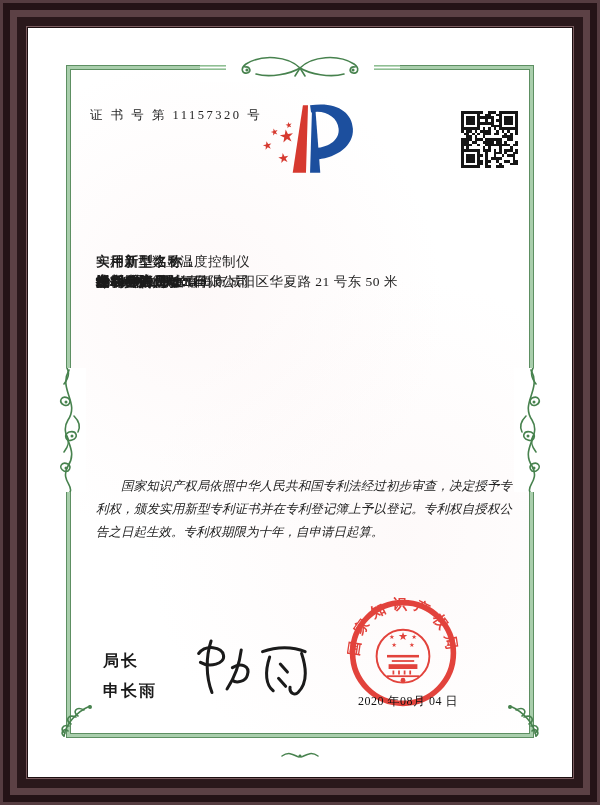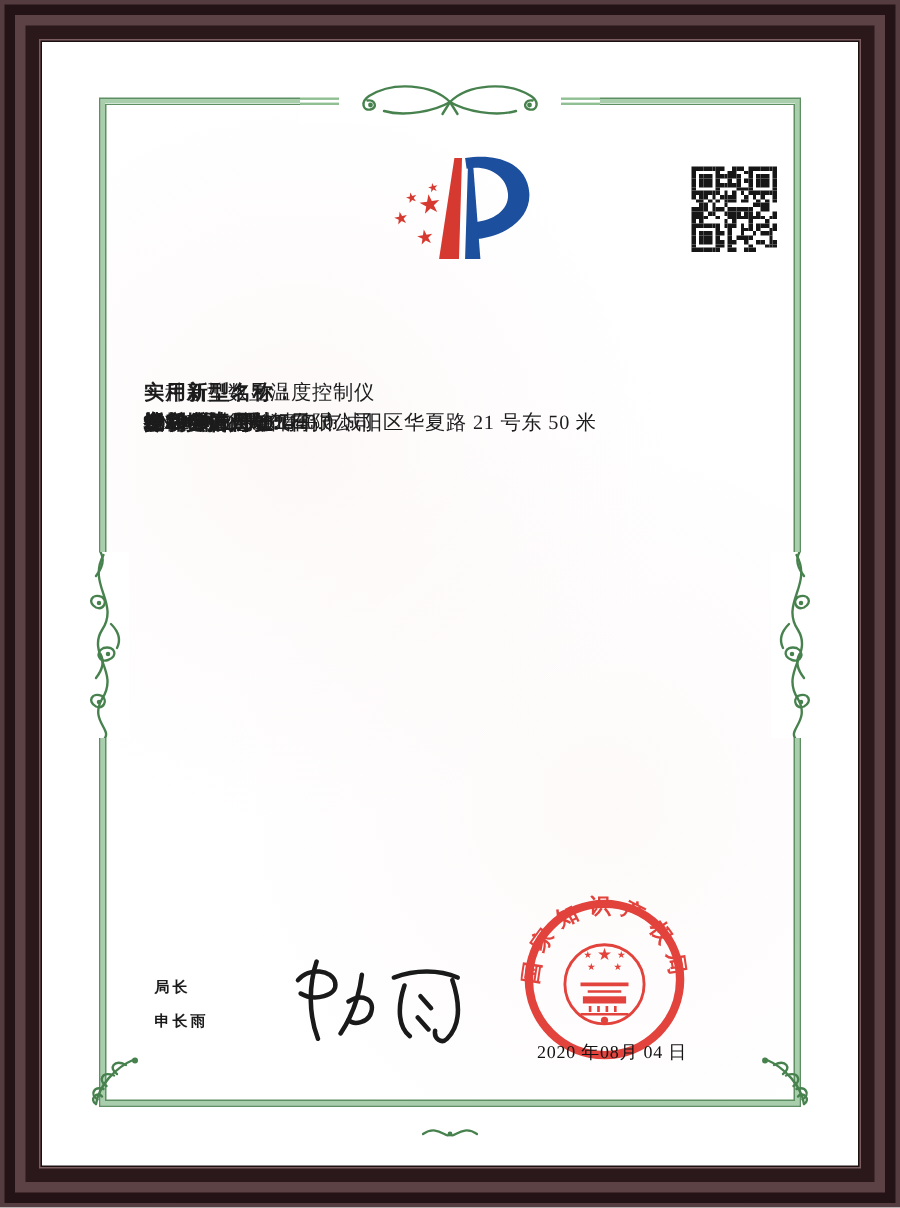--- a/index.html
+++ b/index.html
@@ -34,21 +34,21 @@
          letter-spacing:7px;color:#111;}
   .fields{left:26px;top:186px;right:14px;font-size:13.5px;color:#1c1c1c;text-decoration:underline;}
   .fields .row{position:static;display:block;line-height:13.5px;margin-bottom:20px;white-space:nowrap;}
   .flabel{font-weight:bold;letter-spacing:1px;}
   .fvalue{letter-spacing:.5px;}
   .gap2{display:inline-block;width:18px;}
   .paras{left:26px;top:406px;right:18px;font-size:12.5px;line-height:1.85;color:#222;
          text-align:justify;font-style:italic;}
   .paras p{position:static;margin:0;text-indent:2em;}
   .director{left:33px;top:582px;font-family:"Liberation Sans","DejaVu Sans",sans-serif;
-            font-size:10px;font-weight:bold;color:#1a1a1a;}
+            font-size:16px;font-weight:bold;color:#1a1a1a;}
   .director div{position:static;margin-bottom:9px;letter-spacing:2px;}
   .signature{left:118px;top:564px;width:142px;height:64px;}
   .seal{left:277px;top:528px;width:112px;height:112px;opacity:.9;z-index:4;}
   .seal-date{left:288px;top:624px;font-size:12px;font-weight:normal;letter-spacing:.5px;
              color:#121212;z-index:5;white-space:nowrap;}
   
   .orn{position:absolute;z-index:3;}
   .orn-top{left:200px;top:52px;width:200px;height:30px;background:#fff;}
   .orn-left{left:52px;top:368px;width:34px;height:124px;background:#fff;}
   .orn-right{left:514px;top:368px;width:34px;height:124px;background:#fff;transform:scaleX(-1);}
@@ -58,20 +58,21 @@
   svg{display:block;width:100%;height:100%;}
 </style>
 </head>
 <body>
 
 <div id="page">
   <div class="mat"></div>
 
   <div class="cert">
 
+    <div class="cert-no">证 书 号 第 11157320 号</div>
 
     <div class="logo">
       <svg viewBox="0 0 100 74" xmlns="http://www.w3.org/2000/svg">
         <path d="M53,4 C78,0 94,10 95,27 C96,44 79,55 61,57 L58,46 C73,45 82,37 81,27 C80,15 67,8 54,11 Z" fill="#1c4f9e"></path>
         <polygon points="55,5 58,5 63,70 53,70" fill="#1c4f9e"></polygon>
         <polygon points="46,4 51,4 49,70 36,70" fill="#d6392f"></polygon>
         <g fill="#d6392f" font-family="'DejaVu Sans',sans-serif" text-anchor="middle">
           <text x="32" y="26" font-size="8" transform="rotate(-12 32 23)">★</text>
           <text x="30" y="40" font-size="17" transform="rotate(-8 30 34)">★</text>
           <text x="18" y="33" font-size="9" transform="rotate(-15 18 30)">★</text>
@@ -554,20 +555,21 @@
       <div class="row">
         <span class="flabel">授权公告日：</span>
           <span class="fvalue">2020年08 月 01 日</span>
           <span class="gap2"></span>
           <span class="flabel">授权公告号：</span>
           <span class="fvalue">CN 211180675 U</span>
       </div>
     </div>
 
     <div class="paras">
+      <p>国家知识产权局依照中华人民共和国专利法经过初步审查，决定授予专利权，颁发实用新型专利证书并在专利登记簿上予以登记。专利权自授权公告之日起生效。专利权期限为十年，自申请日起算。</p>
     </div>
 
     <div class="director">
       <div>局长</div>
       <div>申长雨</div>
     </div>
 
     <div class="signature">
       <svg viewBox="0 0 160 70" xmlns="http://www.w3.org/2000/svg" fill="none" stroke="#1a1a1a" stroke-width="3.4" stroke-linecap="round">
         <path d="M26,8 C20,26 20,48 27,66"></path>

